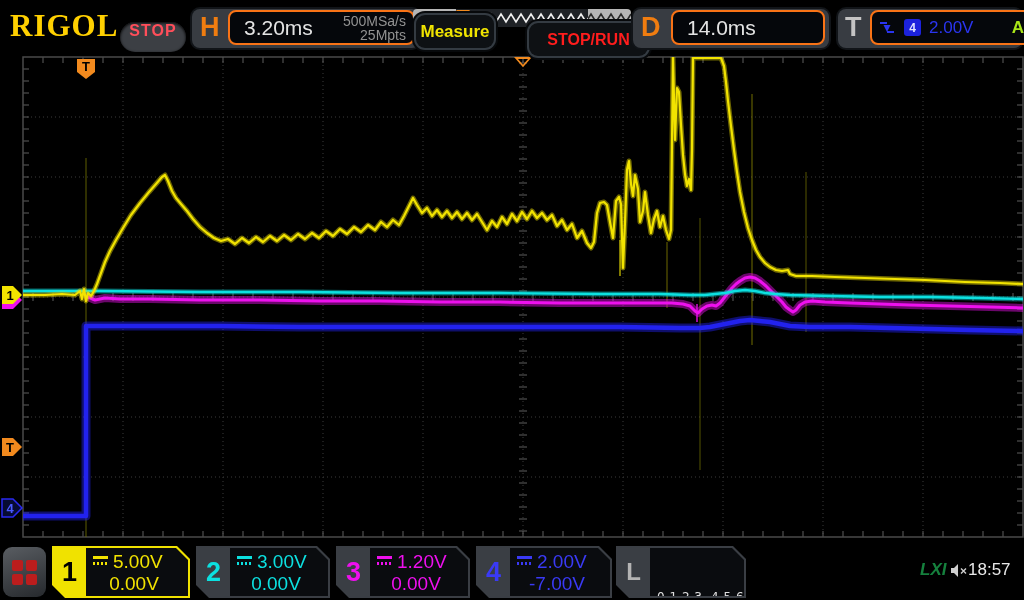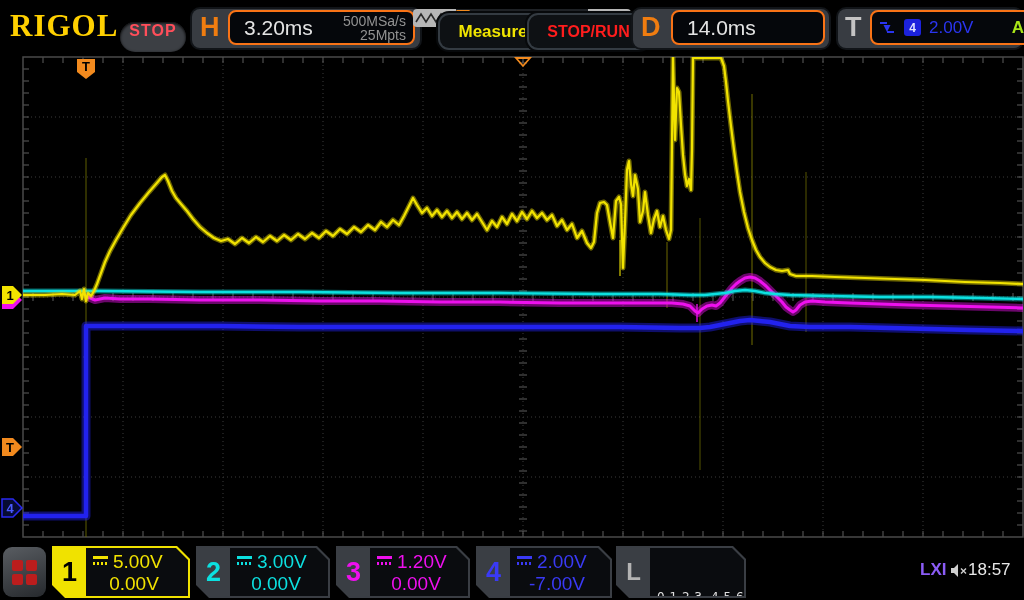--- a/index.html
+++ b/index.html
@@ -20,23 +20,23 @@
   .innerbox{position:absolute;background:#05070b;border:2px solid #f97316;border-radius:8px;
             display:flex;align-items:center;}
   .h-group{left:192px;top:9px;width:228px;height:39px;}
   .h-group .g-label{left:8px;color:#f07d10;}
   .h-group .innerbox{left:36px;top:1px;width:183px;height:31px;}
   .tb-main{color:#e4e4e4;font-size:21px;padding-left:14px;flex:0 0 auto;}
   .srate{margin-left:auto;text-align:right;color:#929292;font-size:14px;line-height:14px;padding-right:7px;}
   .membar{left:413px;top:8px;}
   .btn{position:absolute;top:15px;height:33px;background:#0e1114;border-radius:9px;
        box-shadow:0 0 0 2px #343b42,0 0 0 4px #07090b;display:flex;align-items:center;justify-content:center;}
-  .measure-btn{left:440px;width:106px;}
+  .measure-btn{left:416px;width:78px;}
   .measure-btn span{color:#f0e400;font-weight:bold;font-size:17px;}
-  .stoprun-btn{left:529px;width:119px;}
+  .stoprun-btn{left:529px;width:119px;margin-top:8px;}
   .stoprun-btn span{color:#ff1d1d;font-weight:bold;font-size:16px;}
   .d-group{left:633px;top:9px;width:196px;height:39px;}
   .d-group .g-label{left:8px;color:#f07d10;}
   .d-group .innerbox{left:38px;top:1px;width:150px;height:31px;}
   .t-group{left:838px;top:9px;width:184px;height:39px;}
   .t-group .g-label{left:7px;color:#c4c4c4;}
   .t-group .innerbox{left:32px;top:1px;width:146px;height:31px;padding:0 6px;gap:8px;}
   .trig-badge{width:17px;height:17px;background:#1c22dd;border-radius:3px;color:#dfe2ff;
               font-size:12px;font-weight:bold;display:flex;align-items:center;justify-content:center;}
   .trig-level{color:#2a35f0;font-size:17px;}
@@ -62,21 +62,21 @@
   .dc-icon{display:inline-block;width:15px;}
   .dc-icon i{display:block;height:3px;margin-bottom:3px;background:currentColor;}
   .dc-icon i.dash{background:repeating-linear-gradient(90deg,currentColor 0 2px,transparent 2px 4px);}
   .c-yellow{color:#f2e300;} .c-cyan{color:#0ce0e0;} .c-magenta{color:#ee10ee;} .c-blue{color:#3a3af5;}
   .badge-1{left:52px;width:138px;} .badge-2{left:196px;width:134px;}
   .badge-3{left:336px;width:134px;} .badge-4{left:476px;width:136px;}
   .badge-L{left:616px;width:130px;}
   .badge-L .num{color:#b4b4b4;font-size:24px;}
   .badge-L .vbox{font-size:12px;color:#e0e0e0;white-space:pre;line-height:17px;padding-top:7px;
                  font-family:"DejaVu Sans",sans-serif;letter-spacing:0.5px;}
-  .lxi{left:920px;top:17px;color:#8b5cf6;font-weight:bold;font-size:17px;}
+  .lxi{left:920px;top:17px;color:#15803d;font-weight:bold;font-style:italic;font-size:17px;}
   .spk{left:949px;top:19px;}
   .clock{left:968px;top:17px;color:#e8e8e8;font-size:17px;}
 </style>
 </head>
 <body>
 
 <div class="screen">
 
   <svg id="scope-svg" width="1024" height="600">
       <path d="M123,57V537M223,57V537M323,57V537M423,57V537M523,57V537M623,57V537M723,57V537M823,57V537M923,57V537" stroke="#3a3a3a" stroke-width="1" stroke-dasharray="1,3" fill="none"></path>

